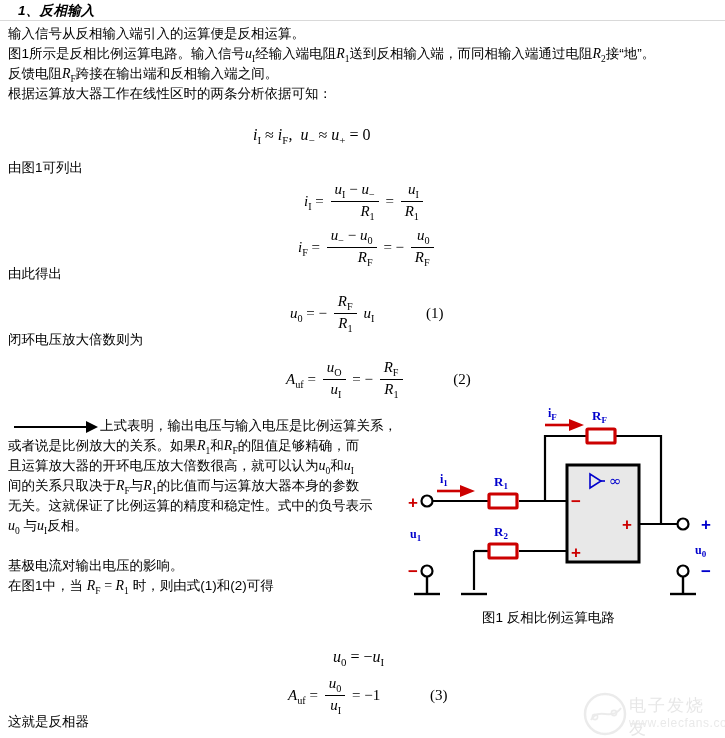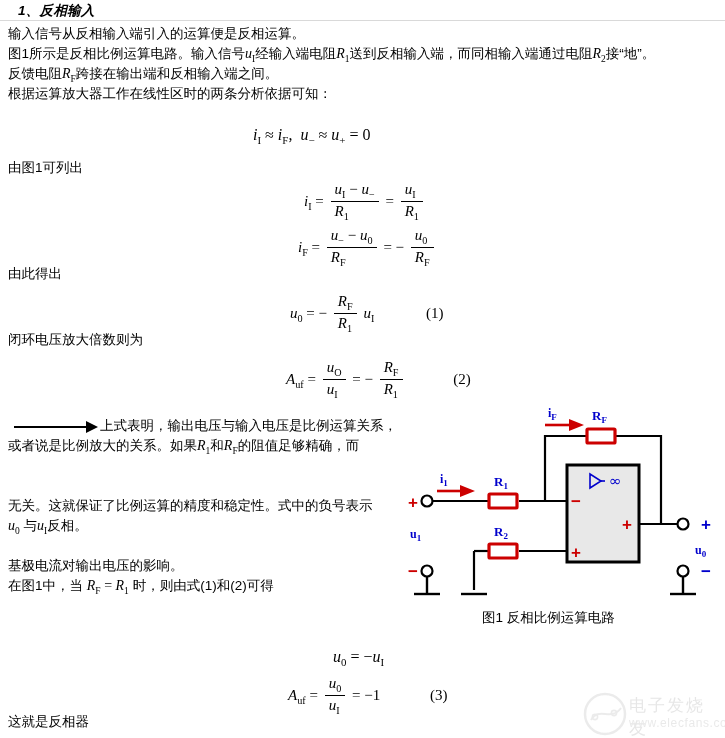--- a/index.html
+++ b/index.html
@@ -52,21 +52,21 @@
   .math .up { font-style: normal; }
   .eqno {
     font-family: "Liberation Serif", "DejaVu Serif", serif;
     font-style: normal;
     font-size: 15px;
   }
   sub, sup { font-style: normal; font-size: 0.68em; }
   .frac {
     display: inline-block;
     vertical-align: middle;
-    text-align: left;
+    text-align: right;
     margin: 0 3px;
     position: relative;
     top: -1px;
   }
   .frac .num { display: block; padding: 0 4px 1px 4px; }
   .frac .den { display: block; padding: 1px 4px 0 4px; border-top: 1px solid #000; }
 
   .inline-math {
     font-family: "Liberation Serif", "DejaVu Serif", serif;
     font-style: italic;
@@ -243,21 +243,27 @@
   </div>
 
   <div class="para" style="left:100px; top:416px">
     <span>上式表明，输出电压与输入电压是比例运算关系，</span>
   </div>
 
   <div class="para" style="top:436px">
     <span>或者说是比例放大的关系。如果</span><span class="inline-math"><span>R</span><sub>1</sub></span><span>和</span><span class="inline-math"><span>R</span><sub>F</sub></span><span>的阻值足够精确，而</span>
   </div>
 
-
+  <div class="para" style="top:456px">
+    <span>且运算放大器的开环电压放大倍数很高，就可以认为</span><span class="inline-math"><span>u</span><sub>0</sub></span><span>和</span><span class="inline-math"><span>u</span><sub>I</sub></span>
+  </div>
+
+  <div class="para" style="top:476px">
+    <span>间的关系只取决于</span><span class="inline-math"><span>R</span><sub>F</sub></span><span>与</span><span class="inline-math"><span>R</span><sub>1</sub></span><span>的比值而与运算放大器本身的参数</span>
+  </div>
 
   <div class="para" style="top:496px">
     <span>无关。这就保证了比例运算的精度和稳定性。式中的负号表示</span>
   </div>
 
   <div class="para" style="top:516px">
     <span class="inline-math"><span>u</span><sub>0</sub></span> <span>与</span><span class="inline-math"><span>u</span><sub>I</sub></span><span>反相。</span>
   </div>
 
 

